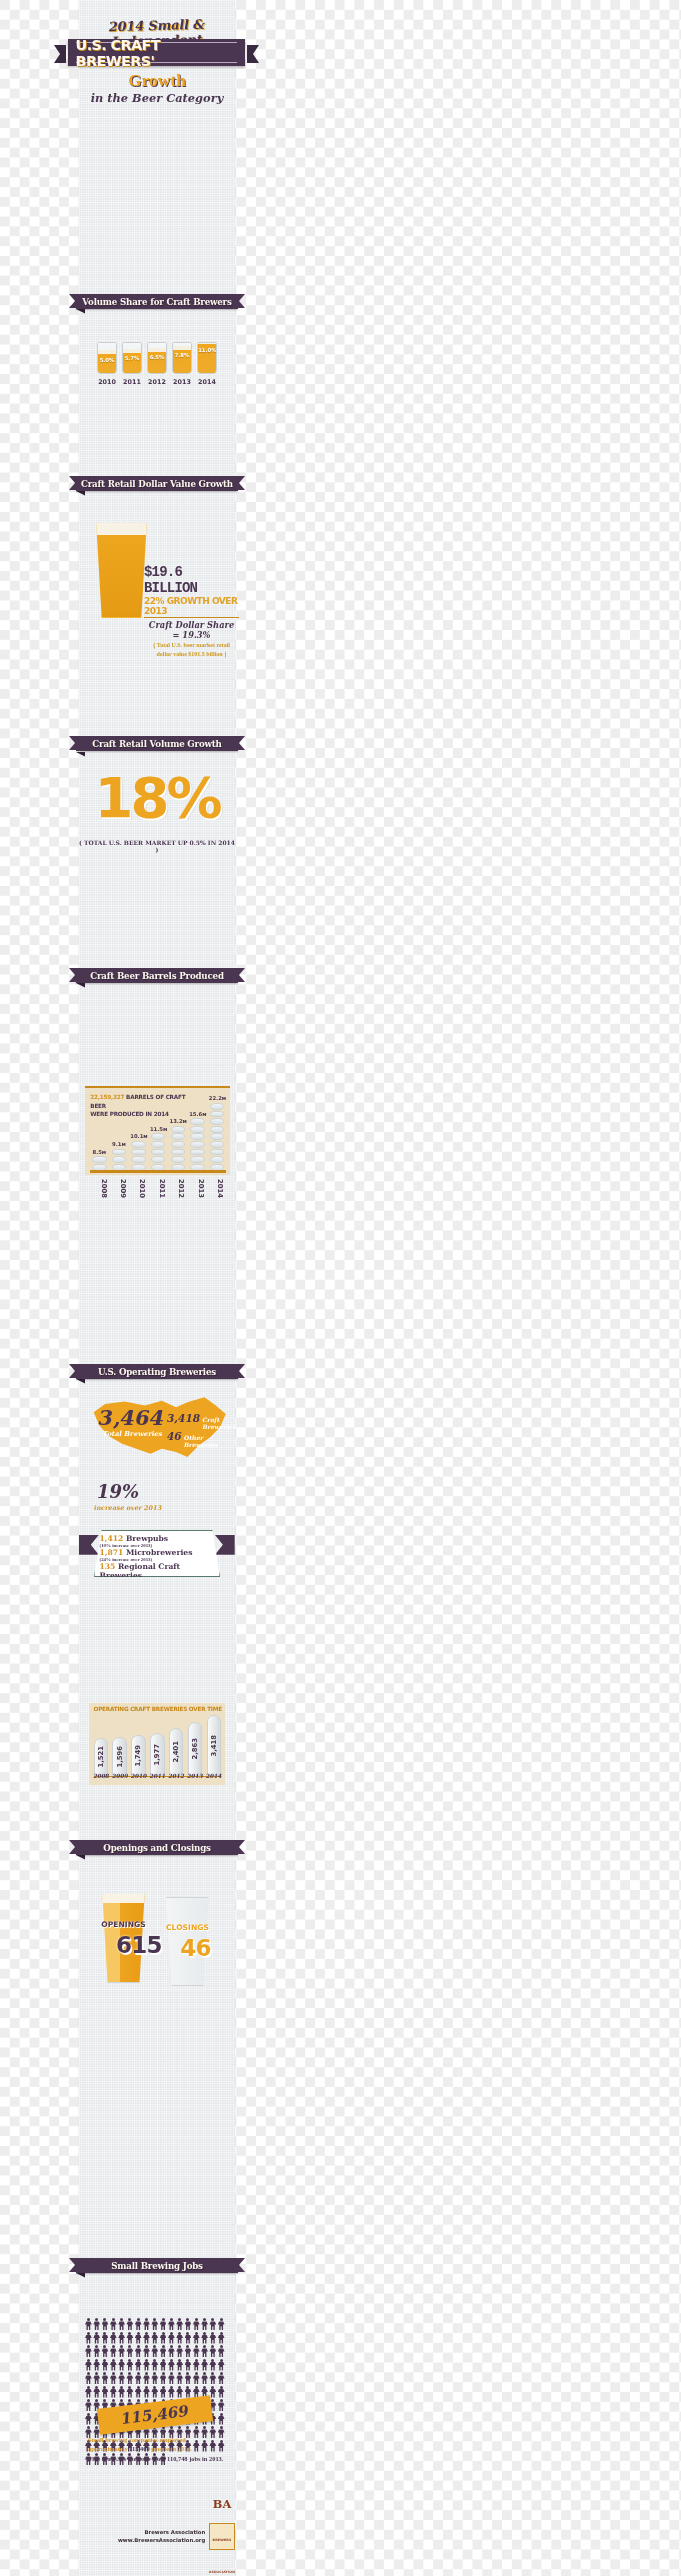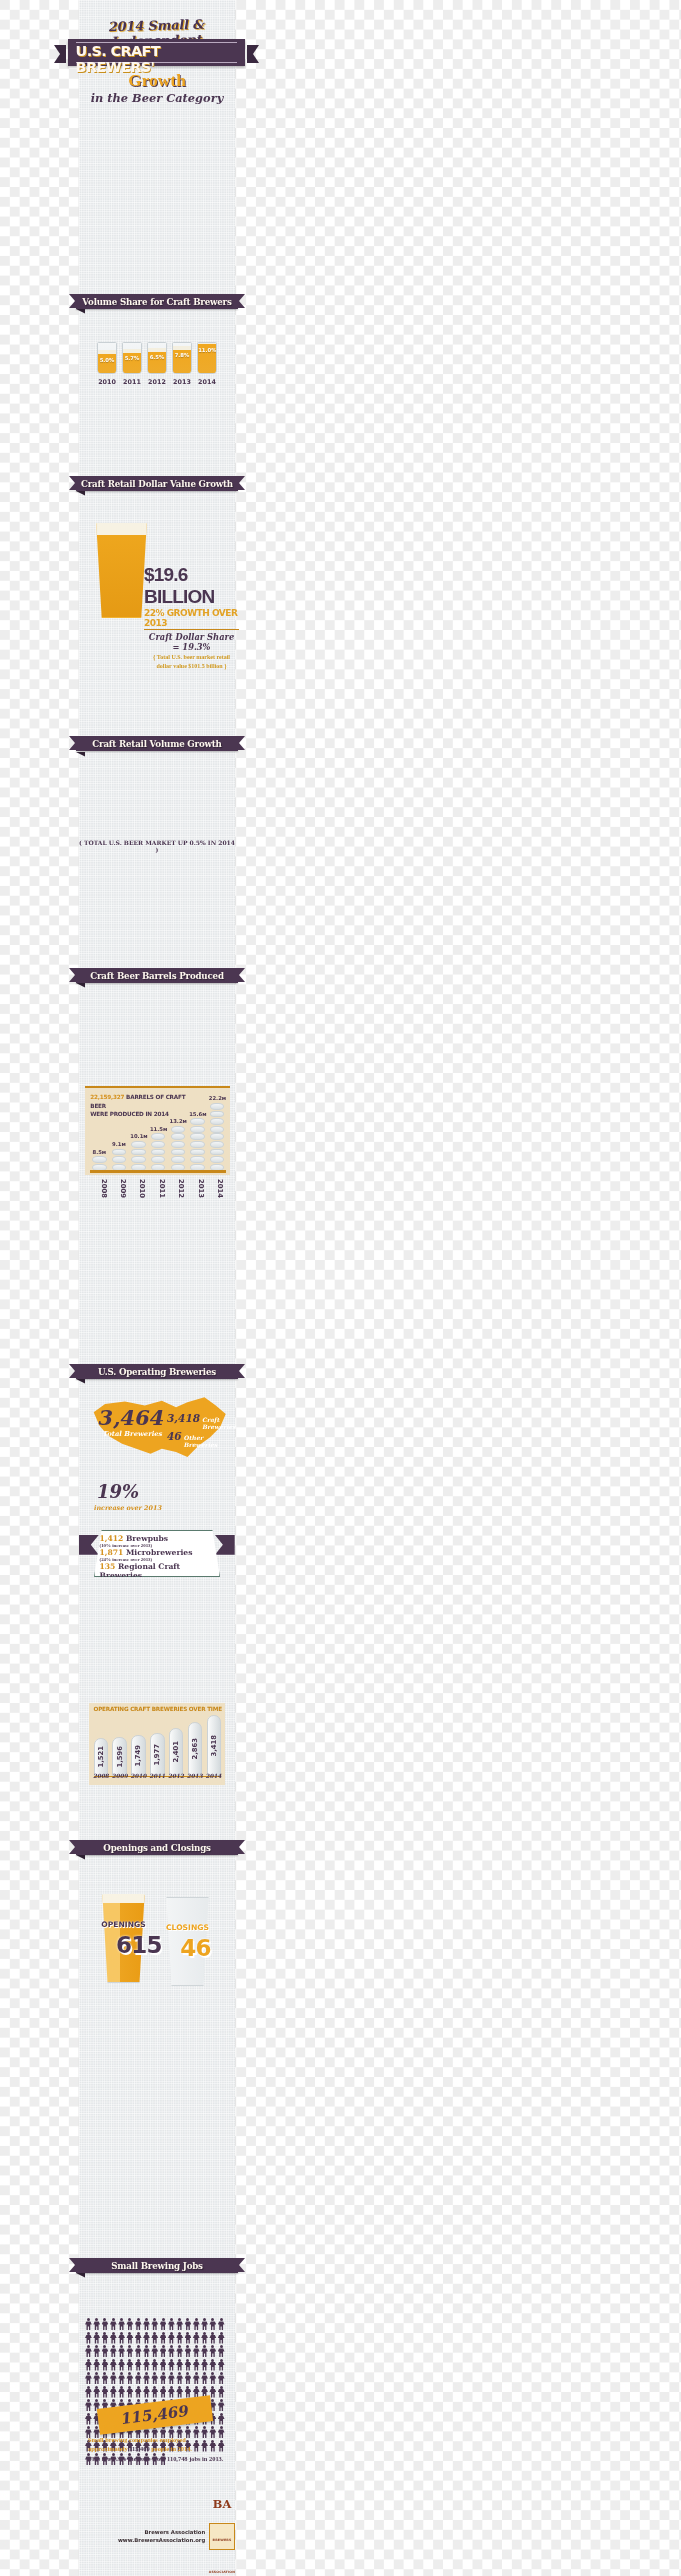--- a/index.html
+++ b/index.html
@@ -42,21 +42,21 @@
   }
   .banner:before, .banner:after {
     content:""; position: absolute; top: 6px;
     border-style: solid; border-width: 9px 6.8px;
   }
   .banner:before { left: -13.6px; border-color: #3a2940 #3a2940 #3a2940 transparent; }
   .banner:after  { right: -13.6px; border-color: #3a2940 transparent #3a2940 #3a2940; }
   .banner-inner {
     position: absolute; inset: 3px 7.6px;
     border-top: 0.8px solid #b9a9bf; border-bottom: 0.8px solid #b9a9bf;
-    display: flex; align-items: flex-start; justify-content: center;
+    display: flex; align-items: center; justify-content: center;
   }
   .banner-inner span {
     font-family: "DejaVu Sans", sans-serif;
     font-weight: bold; font-size: 14.4px; color: #fdf7ee;
     letter-spacing: -0.6px;
     text-shadow: 0.8px 0.8px 0 #c88f1c;
   }
   .hdr-growth {
     position: absolute; left: 79px; top: 70px; width: 156px;
     text-align: center;
@@ -140,22 +140,22 @@
     clip-path: polygon(4% 0, 96% 0, 86% 100%, 14% 100%);
     box-shadow: 0 1.5px 3px rgba(0,0,0,.15);
   }
   .bigpint-foam {
     position: absolute; left: 94px; top: 523px; width: 55px; height: 12px;
     background: #f7f2e3; border-radius: 2.3px 2.3px 0 0;
     clip-path: polygon(4% 0, 96% 0, 95% 100%, 5% 100%);
   }
   .dollar-block { position: absolute; left: 144px; top: 564px; width: 95px; }
   .dv-big {
-    font-family: Liberation Sans, sans-serif; font-weight: bold;
-    font-size: 19px; color: #4b3651; letter-spacing: -0.8px;
+    font-family: Liberation Mono, monospace; font-weight: bold;
+    font-size: 14px; color: #4b3651; letter-spacing: -0.8px;
   }
   .dv-sub {
     font-family: "DejaVu Sans", sans-serif; font-weight: bold;
     font-size: 9px; color: #e2a225; letter-spacing: -0.5px;
     border-bottom: 1.5px solid #c8881a; padding-bottom: 0.8px; margin-bottom: 2.3px;
   }
   .dv-share {
     font-family: "DejaVu Serif", serif; font-style: italic; font-weight: bold;
     font-size: 8.3px; color: #4b3651; margin-top: 1.5px; text-align: center;
   }
@@ -399,20 +399,21 @@
     <div class="dv-share">Craft Dollar Share = 19.3%</div>
     <div class="dv-note">{ Total U.S. beer market retail</div>
     <div class="dv-note">dollar value $101.5 billion }</div>
   </div>
 
   <div class="ribbon" style="top:736px">
     <span>Craft Retail Volume Growth</span>
   </div>
   <div class="ribbon-tail" style="top:752px"></div>
 
+  <div class="pct18">18%</div>
   <div class="pct18-note">( TOTAL U.S. BEER MARKET UP 0.5% IN 2014 )</div>
 
   <div class="ribbon" style="top:968px">
     <span>Craft Beer Barrels Produced</span>
   </div>
   <div class="ribbon-tail" style="top:983px"></div>
 
   <div class="barrel-panel">
     <div class="bp-head">
       <b>22,159,327</b><span> BARRELS OF CRAFT BEER</span>

